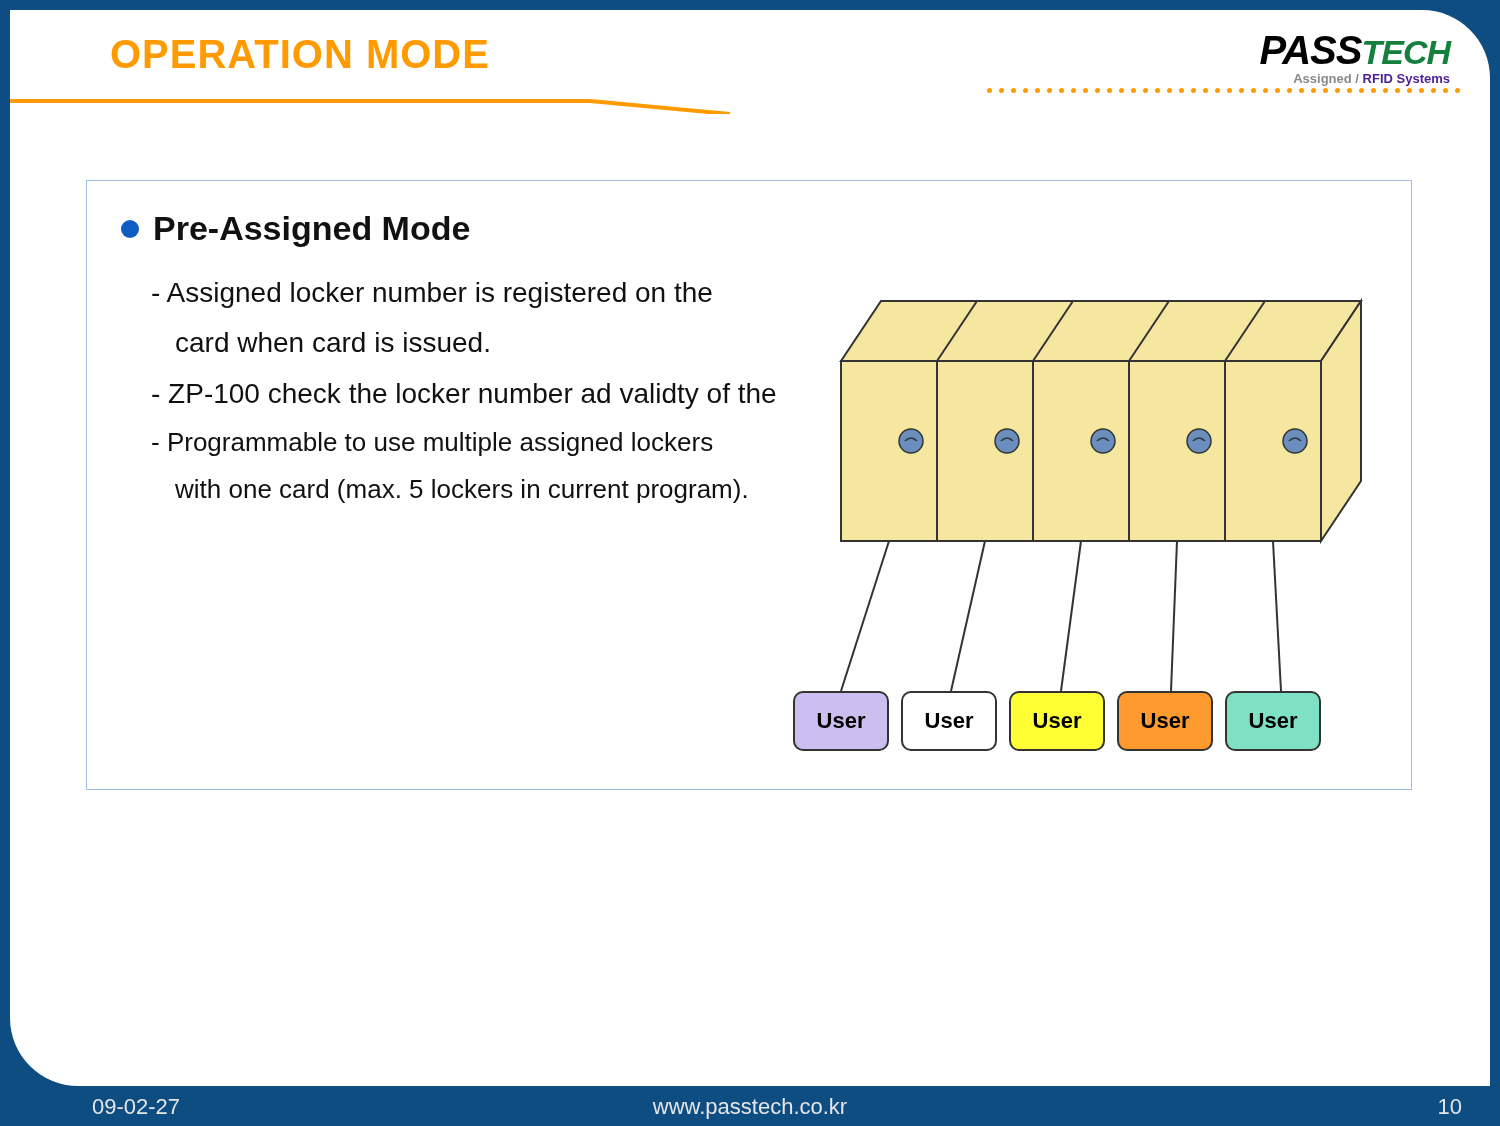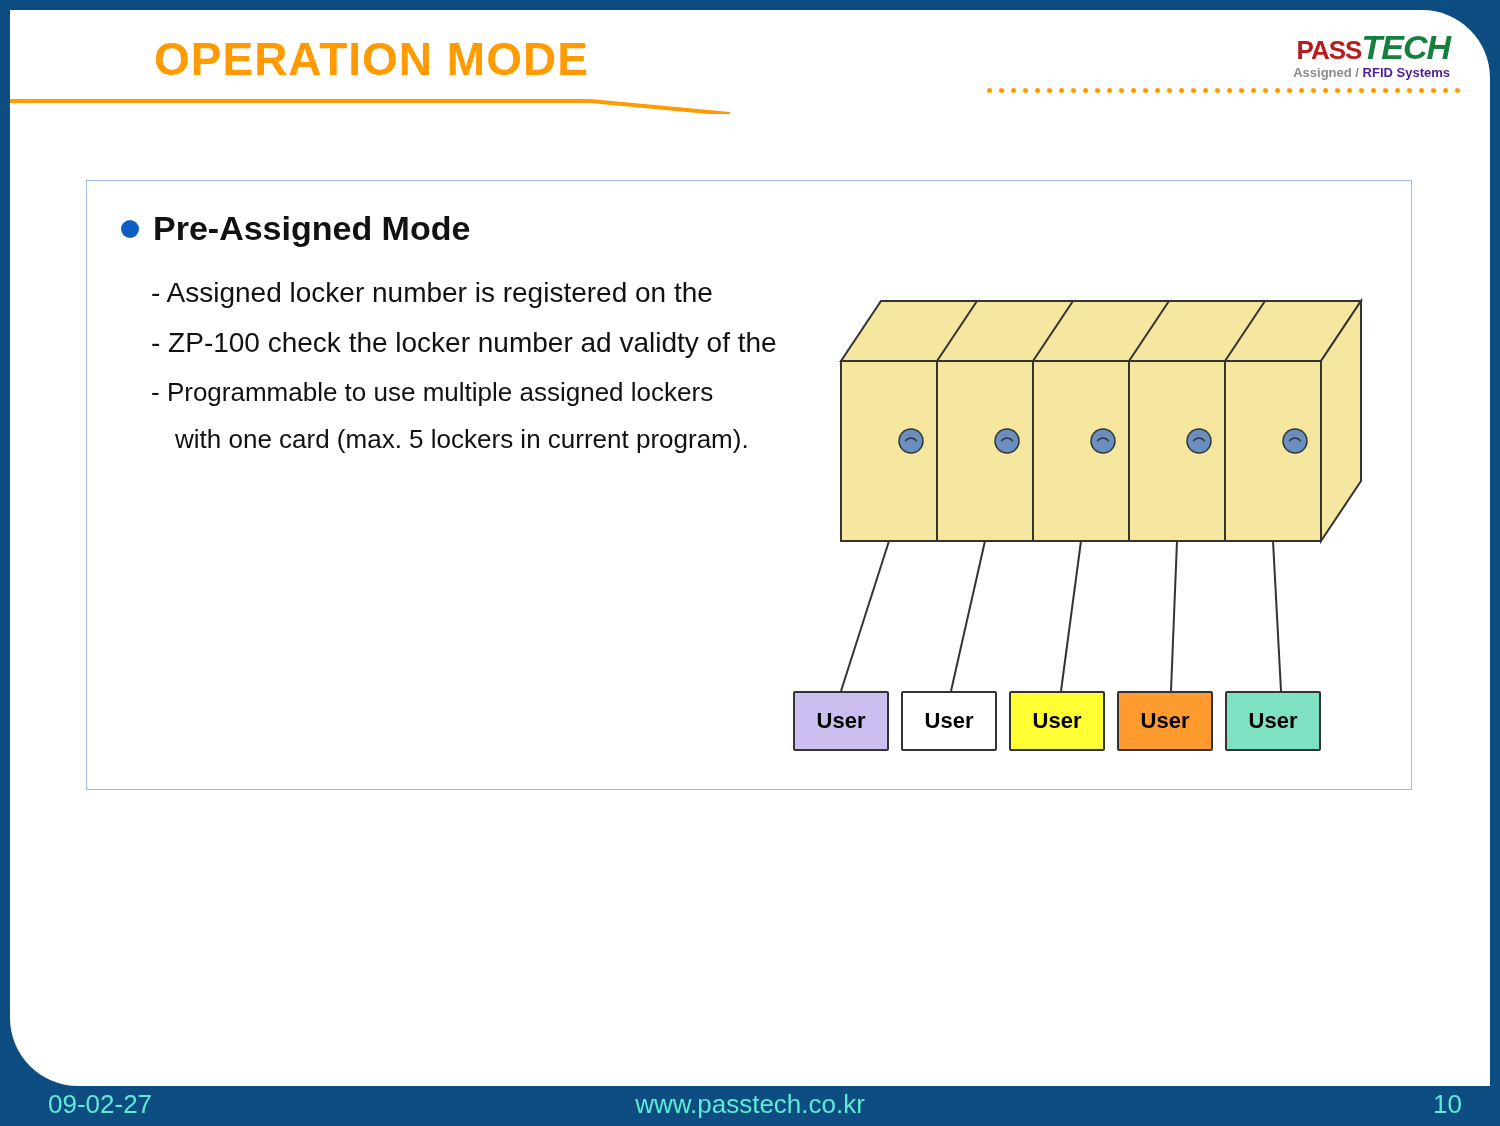--- a/index.html
+++ b/index.html
@@ -19,37 +19,36 @@
     bottom: 40px;
     background: #ffffff;
     border-radius: 0 68px 0 68px;
   }
   .title-bar {
     position: absolute;
     top: 22px;
     left: 100px;
   }
   .title-bar .title {
-    font-size: 46px;
+    font-size: 40px;
     font-weight: 900;
     color: #ff9b00;
     letter-spacing: 1px;
-    margin-left: 44px;
   }
   .title-underline {
     position: absolute;
     top: 78px; left: 0; right: 0; height: 26px;
   }
   .logo {
     position: absolute;
     top: 18px;
     right: 40px;
     text-align: right;
   }
-  .logo .pass { color: #b91c1c; font-weight: 900; font-size: 26px; letter-spacing: -1px; display: inline; }
+  .logo .pass { color: #000000; font-weight: 900; font-style: italic; font-size: 40px; letter-spacing: -1px; display: inline; }
   .logo .tech { color: #15803d; font-weight: 900; font-style: italic; font-size: 34px; letter-spacing: -1px; display: inline; }
   .logo .sub { color: #8a8a8a; font-size: 13px; font-weight: 700; margin-top: -2px; }
   .logo .sub .rfid { color: #4c1d95; }
   .dots {
     position: absolute;
     top: 78px; right: 30px;
     display: flex; gap: 7px;
   }
   .dots span { width: 5px; height: 5px; background: #ff9b00; border-radius: 50%; display: block; }
 
@@ -79,36 +78,36 @@
   }
   .diagram svg { overflow: visible; }
   .user-row {
     position: absolute;
     left: 42px; bottom: 10px;
     display: flex; gap: 12px;
   }
   .user-card {
     min-width: 96px; height: 60px;
     border: 2.5px solid #333;
-    border-radius: 2px;
+    border-radius: 10px;
     display: flex; align-items: center; justify-content: center;
     font-weight: 700; font-size: 22px;
   }
   .c1 { background: #cdbef0; }
   .c2 { background: #ffffff; }
   .c3 { background: #ffff33; }
   .c4 { background: #ff9a2e; }
   .c5 { background: #7fe1c3; }
 
   .footer {
     position: absolute;
     left: 0; right: 0; bottom: 6px;
     display: flex; justify-content: space-between; align-items: center;
-    padding: 0 38px 0 48px;
-    color: #5eead4; font-size: 26px;
+    padding: 0 38px 0 92px;
+    color: #e5e5e5; font-size: 22px;
   }
   .footer .center { position: absolute; left: 50%; transform: translateX(-50%); }
 </style>
 </head>
 <body>
 
 <div class="slide-card">
 
   <div class="title-bar">
     <div class="title">OPERATION MODE</div>
@@ -171,20 +170,21 @@
       <span></span>
   </div>
 
   <div class="content-box">
     <div class="heading">
       <span class="bullet-dot"></span>
       <span class="heading-text">Pre-Assigned Mode</span>
     </div>
     <div class="body-lines">
       <p>- Assigned locker number is registered on the</p>
+      <p class="indent">card when card is issued.</p>
       <p>- ZP-100 check the locker number ad validty of the</p>
       <p class="sm">- Programmable to use multiple assigned lockers</p>
       <p class="sm indent">with one card (max. 5 lockers in current program).</p>
     </div>
 
     <div class="diagram">
       <svg width="640" height="480">
 
         <g stroke="#333" stroke-width="2" fill="#f5e7a0">
 

